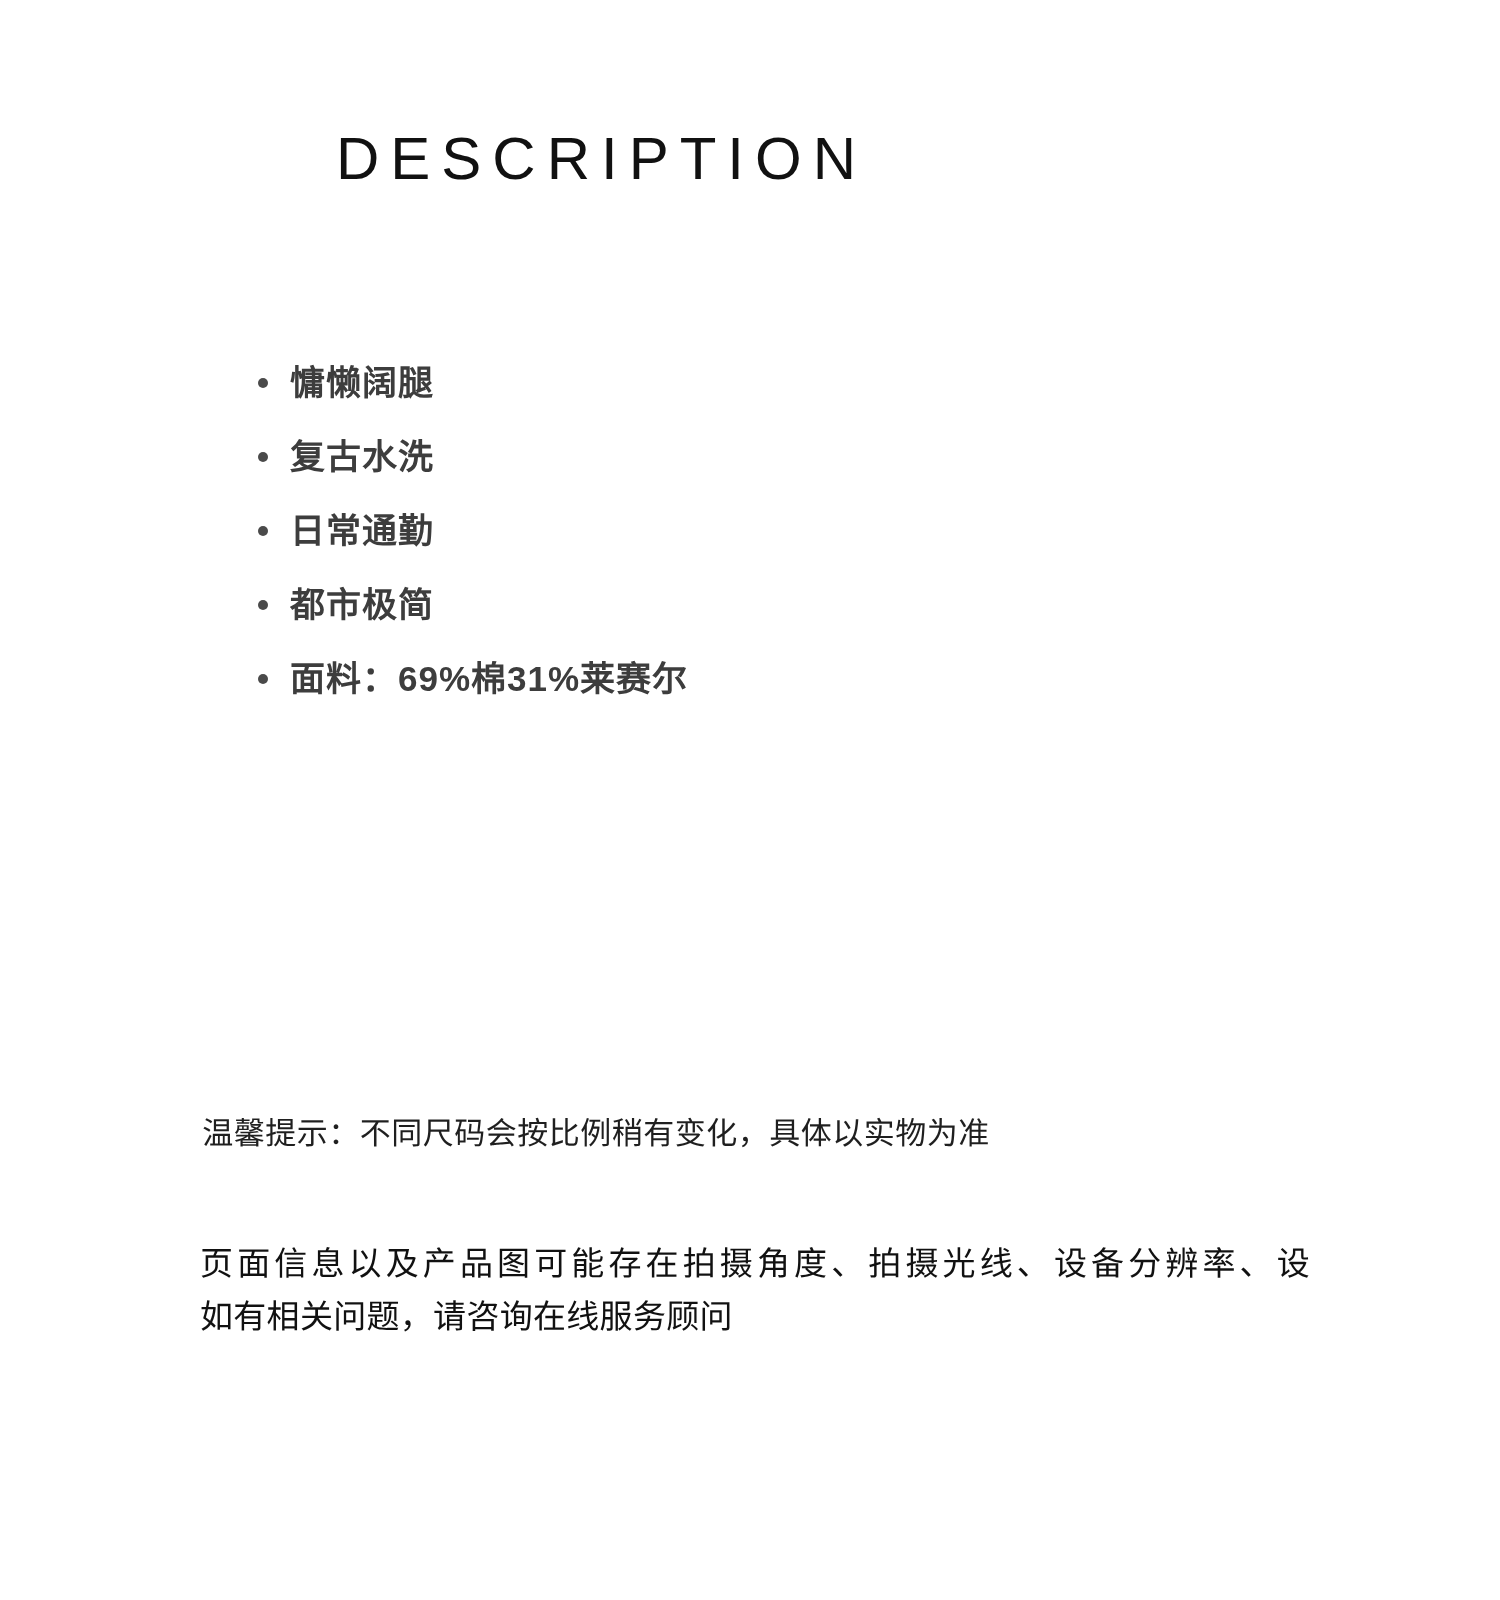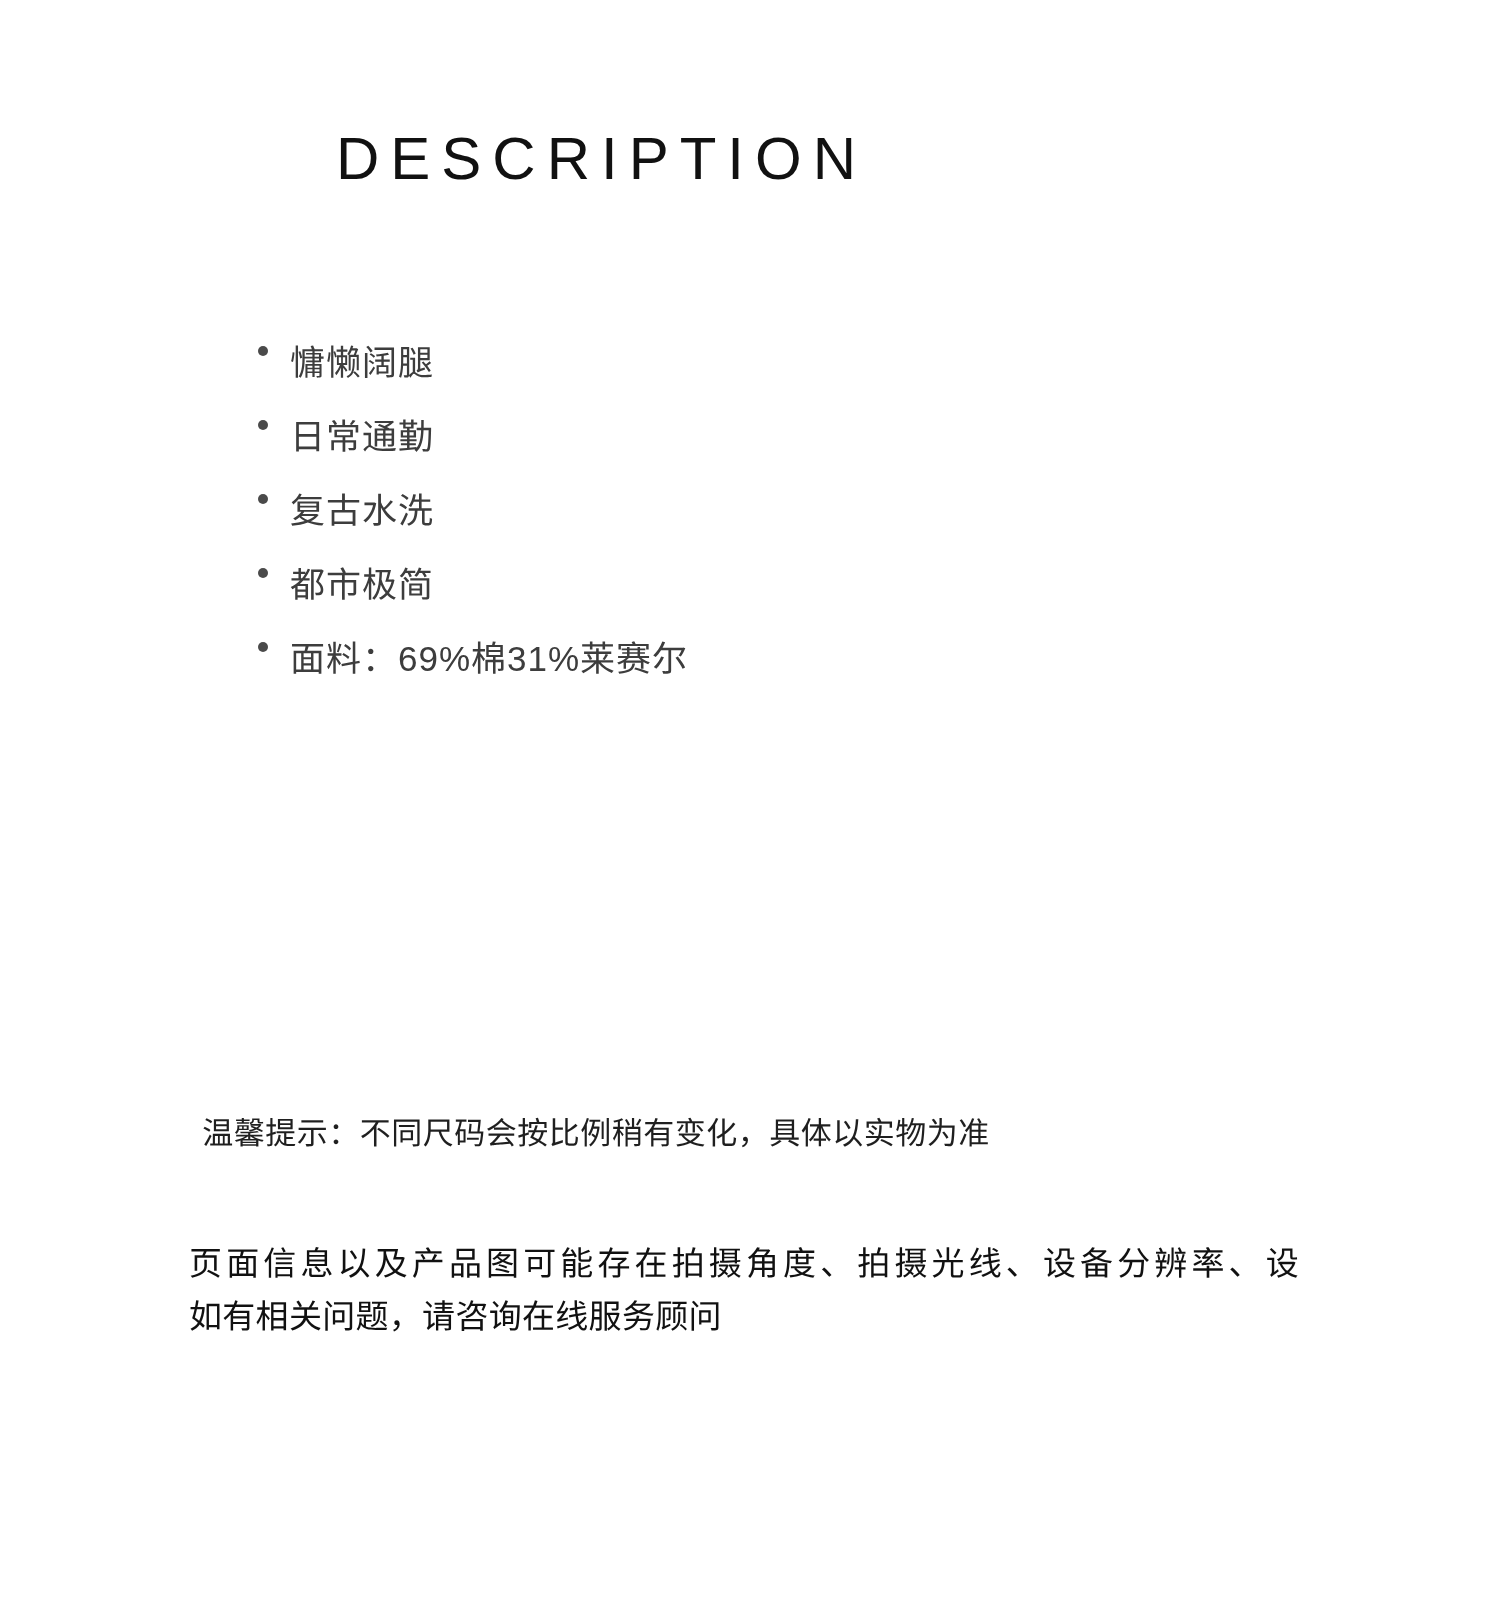--- a/index.html
+++ b/index.html
@@ -50,26 +50,27 @@
   .features {
     margin: 0;
     padding: 0;
     list-style: none;
     position: absolute;
     left: 258px;
     top: 345px;
   }
   .features li {
     display: flex;
-    align-items: flex-start;
+    align-items: center;
     font-size: 35px;
     color: #3d3d3d;
     line-height: 1;
     height: 74px;
     letter-spacing: 1px;
+    font-weight: bold;
   }
   .bullet {
     width: 10px;
     height: 10px;
     border-radius: 50%;
     background: #4a4a4a;
     flex: 0 0 auto;
     margin-right: 22px;
     position: relative;
     top: 1px;
@@ -84,21 +85,21 @@
     text-align: center;
     font-size: 31px;
     color: #1f1f1f;
     letter-spacing: 0.5px;
     line-height: 1.4;
   }
 
   
   .disclaimer {
     position: absolute;
-    left: 189px;
+    left: 200px;
     width: 1110px;
     top: 1237px;
     text-align: center;
     font-size: 33px;
     color: #111111;
     line-height: 1.62;
     letter-spacing: 0.3px;
   }
   .disclaimer p {
     margin: 0;
@@ -121,25 +122,25 @@
     <h1 class="title-en">DESCRIPTION</h1>
   </div>
 
   <ul class="features">
     <li>
       <span class="bullet"></span>
       <span>慵懒阔腿</span>
     </li>
     <li>
       <span class="bullet"></span>
-      <span>日常通勤</span>
+      <span>复古水洗</span>
     </li>
     <li>
       <span class="bullet"></span>
-      <span>复古水洗</span>
+      <span>日常通勤</span>
     </li>
     <li>
       <span class="bullet"></span>
       <span>都市极简</span>
     </li>
     <li>
       <span class="bullet"></span>
       <span>面料：69%棉31%莱赛尔</span>
     </li>
   </ul>

